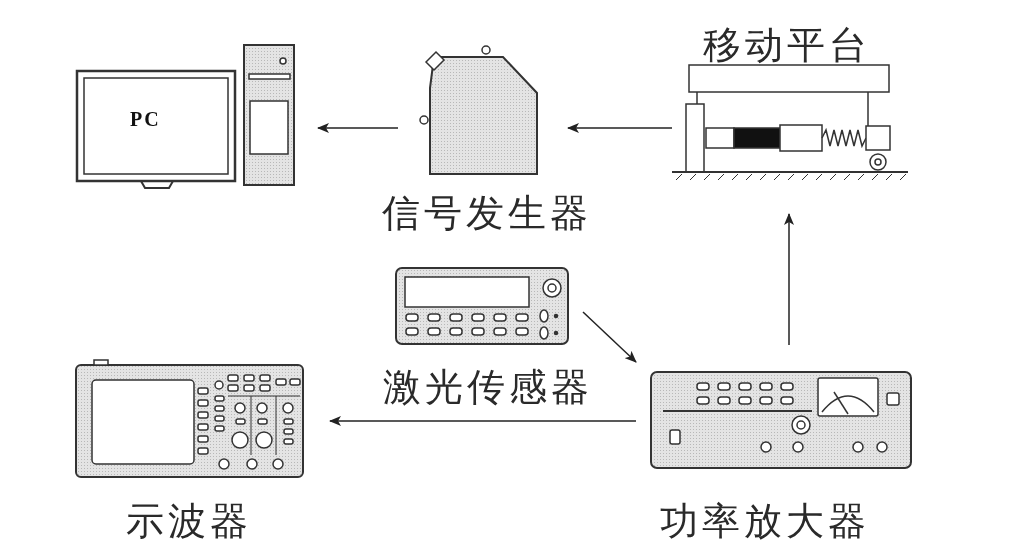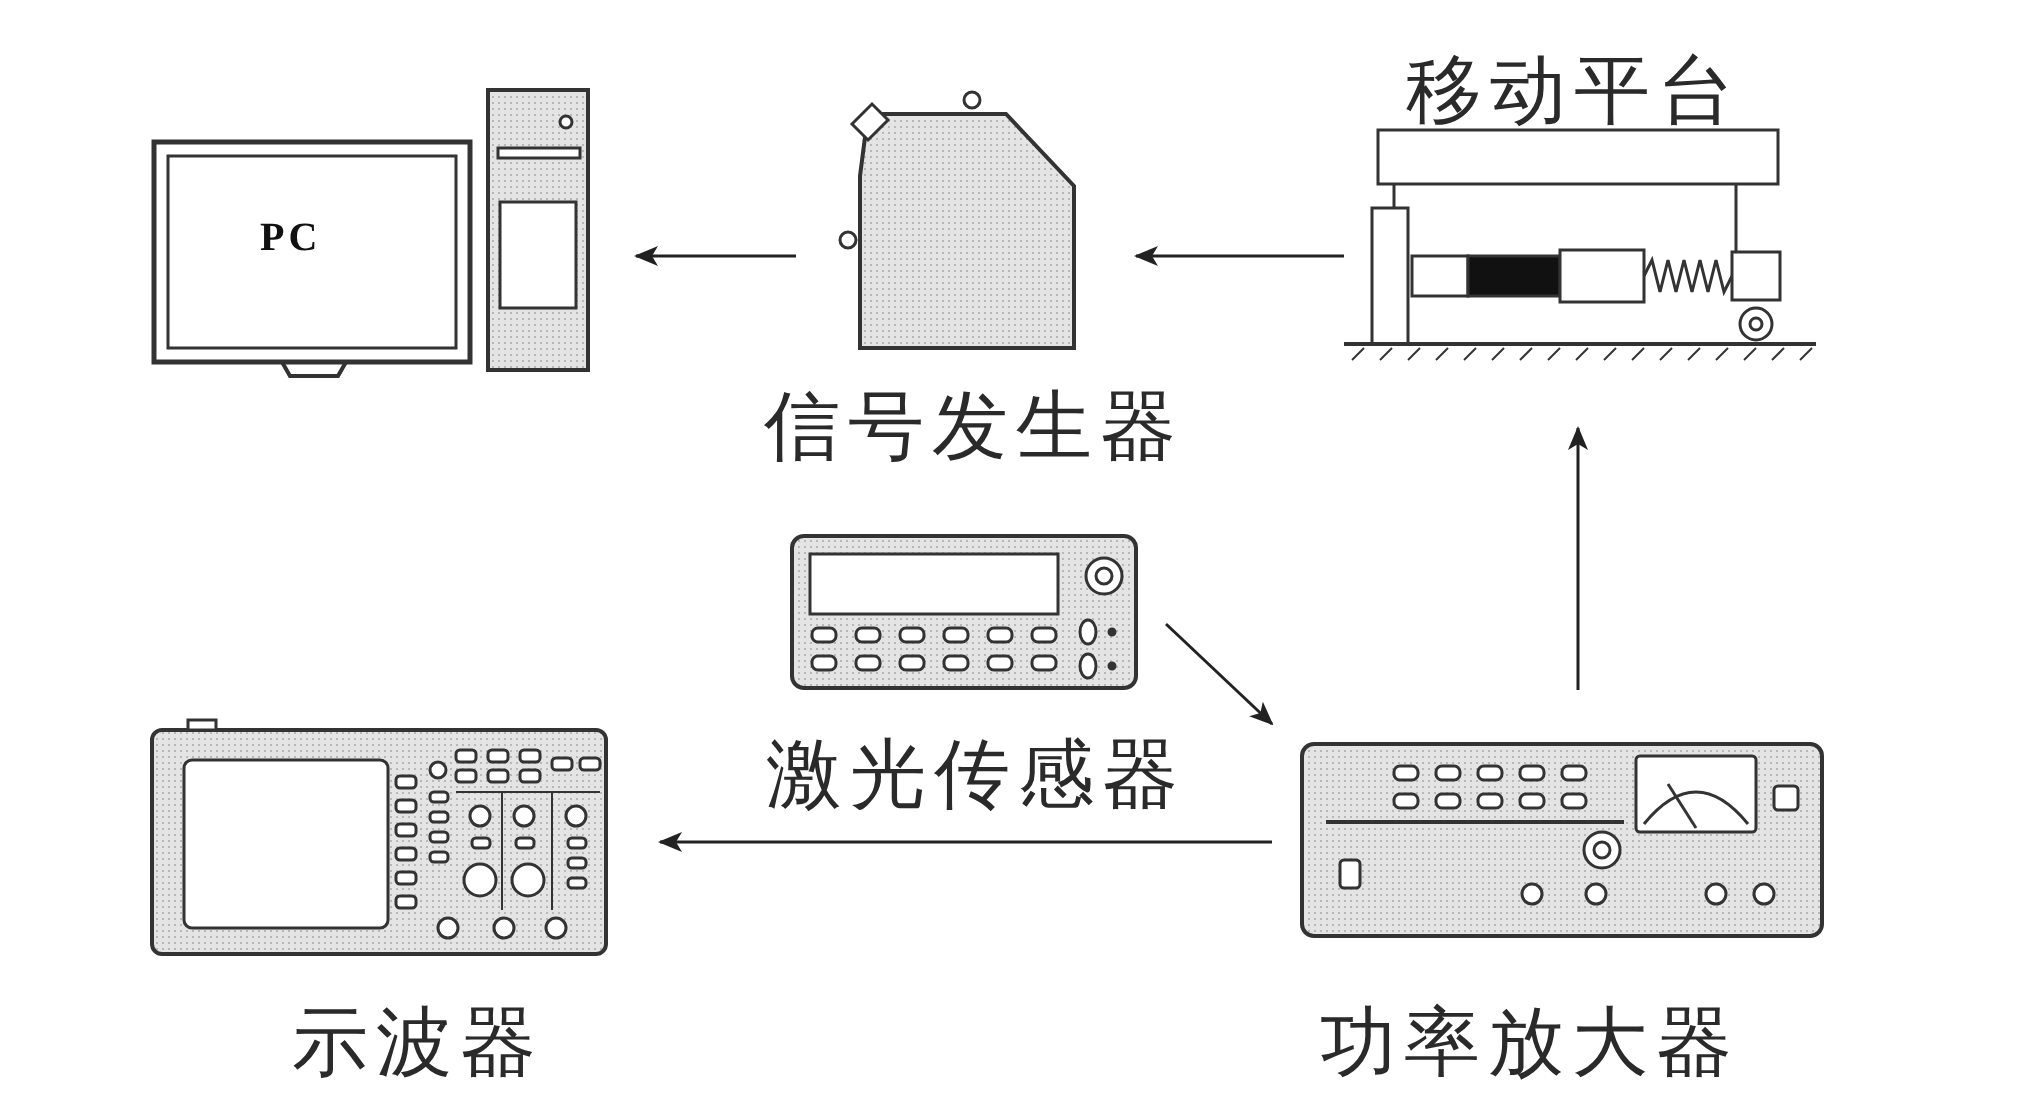--- a/index.html
+++ b/index.html
@@ -178,14 +178,14 @@
     <line x1="789" y1="345" x2="789" y2="214" marker-end="url(#ah)"></line>
     <line x1="583" y1="312" x2="636" y2="362" marker-end="url(#ah)"></line>
     <line x1="636" y1="421" x2="330" y2="421" marker-end="url(#ah)"></line>
   </g>
 </svg>
 
 <div class="pc-text" style="left:130px;top:108px;">PC</div>
 <div class="lbl" style="left:382px;top:188px;">信号发生器</div>
 <div class="lbl" style="left:703px;top:20px;">移动平台</div>
 <div class="lbl" style="left:383px;top:362px;">激光传感器</div>
-<div class="lbl" style="left:126px;top:496px;margin-left:20px;">示波器</div>
+<div class="lbl" style="left:126px;top:496px;">示波器</div>
 <div class="lbl" style="left:660px;top:496px;">功率放大器</div>
 
 </body></html>

